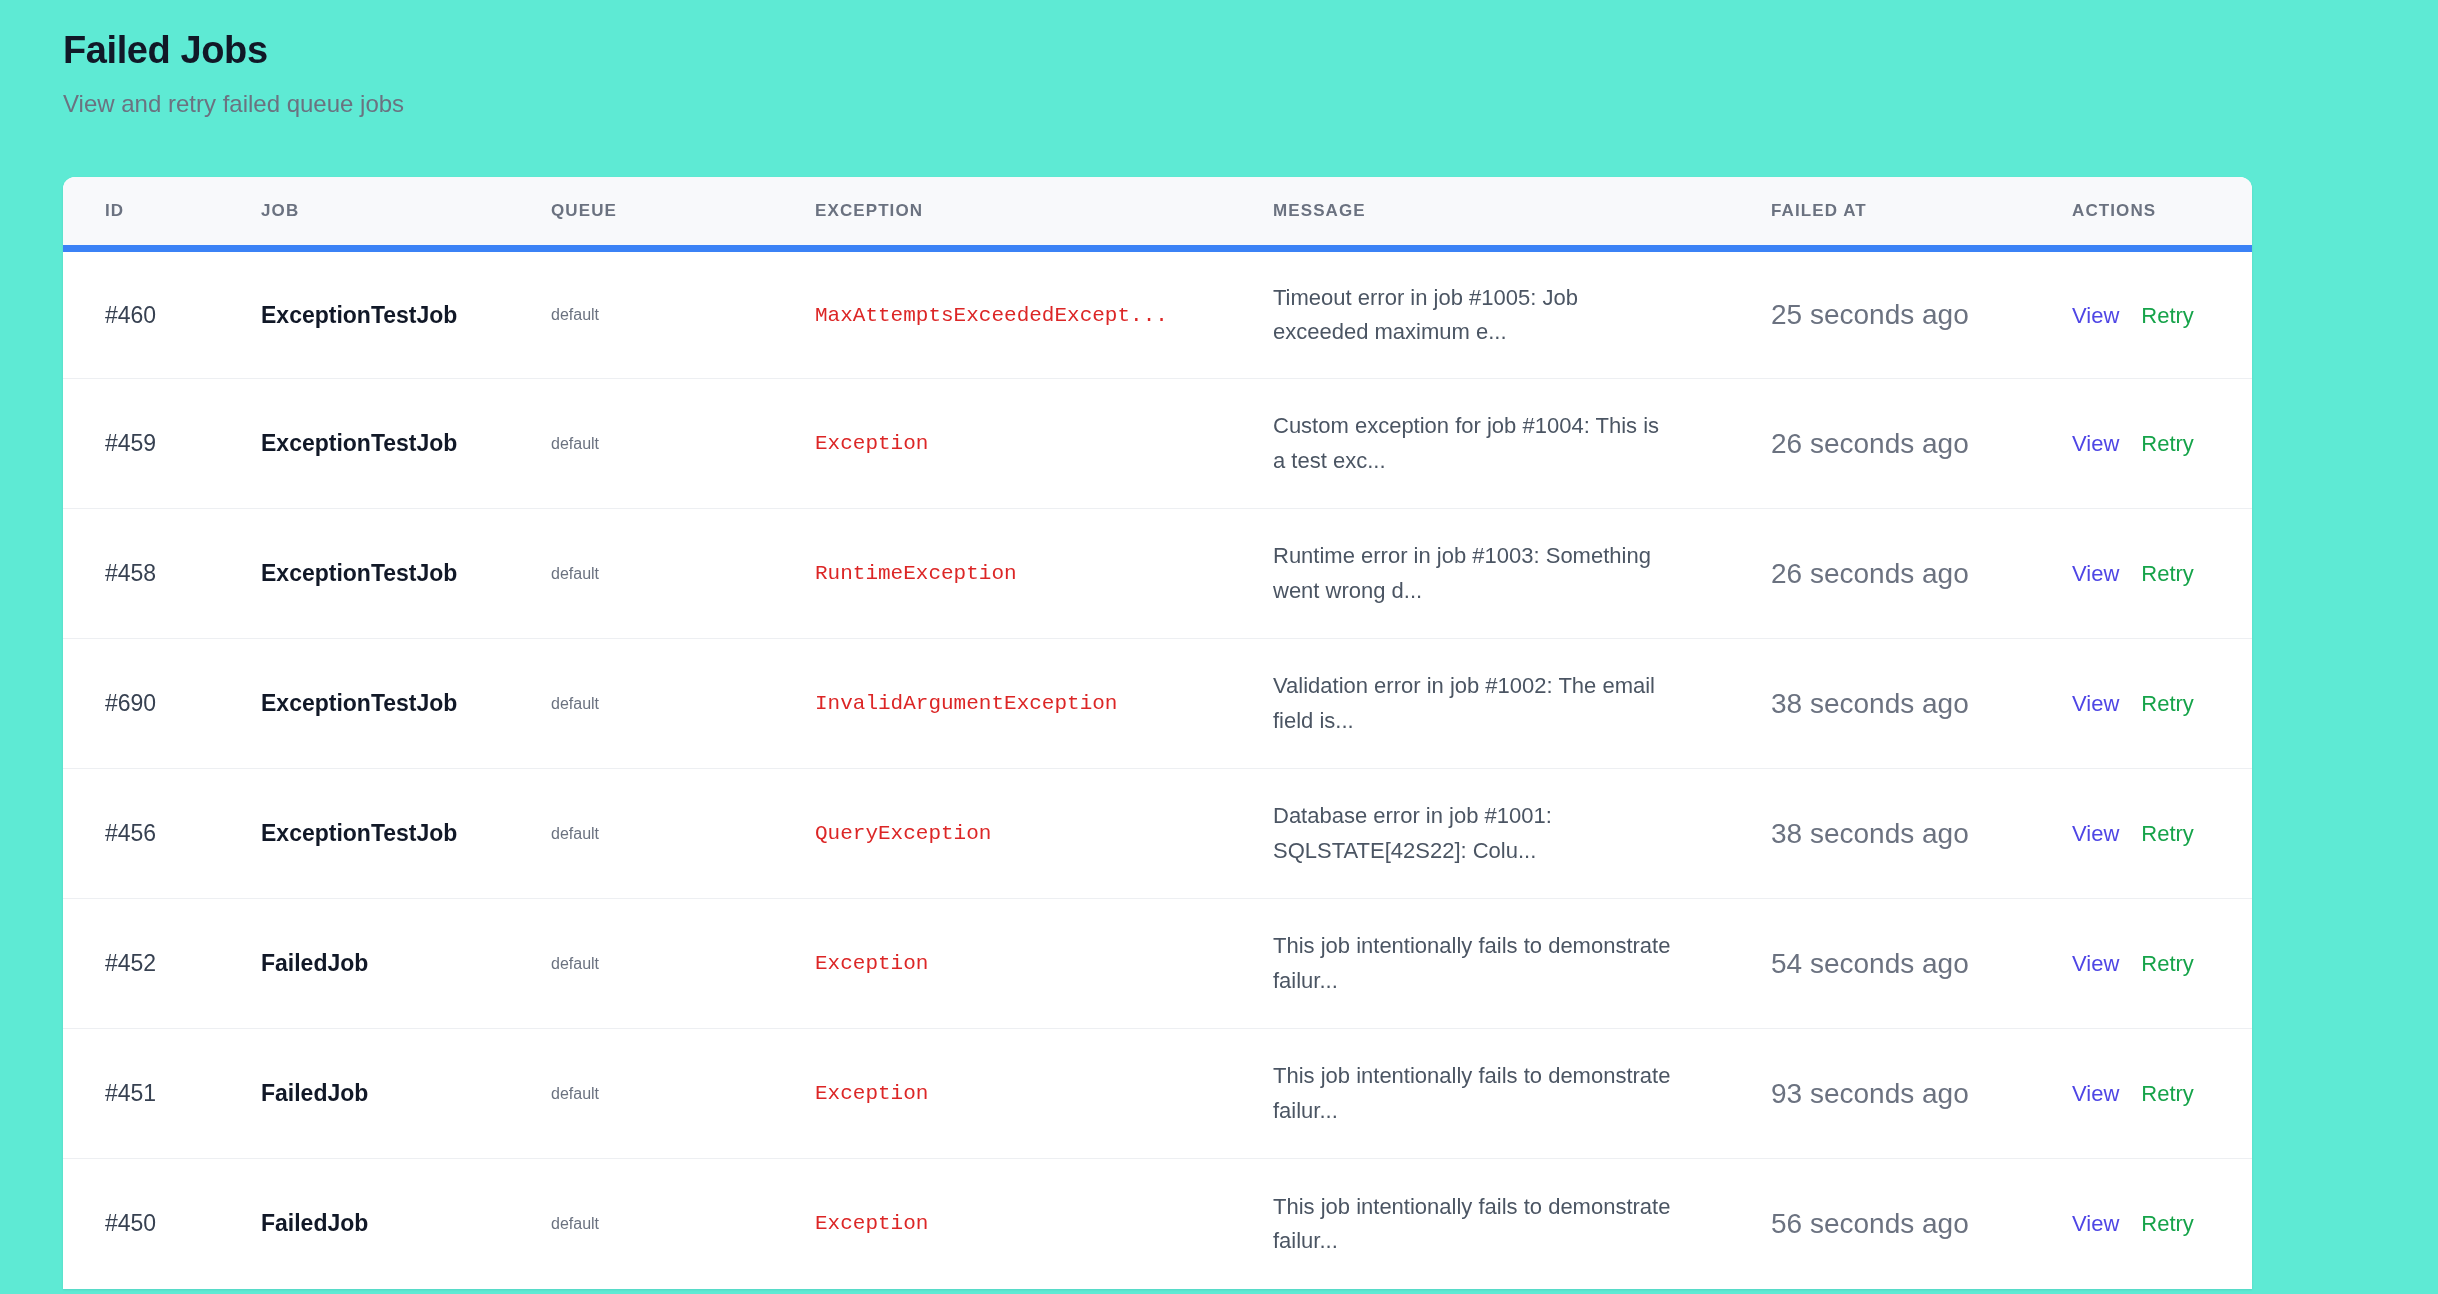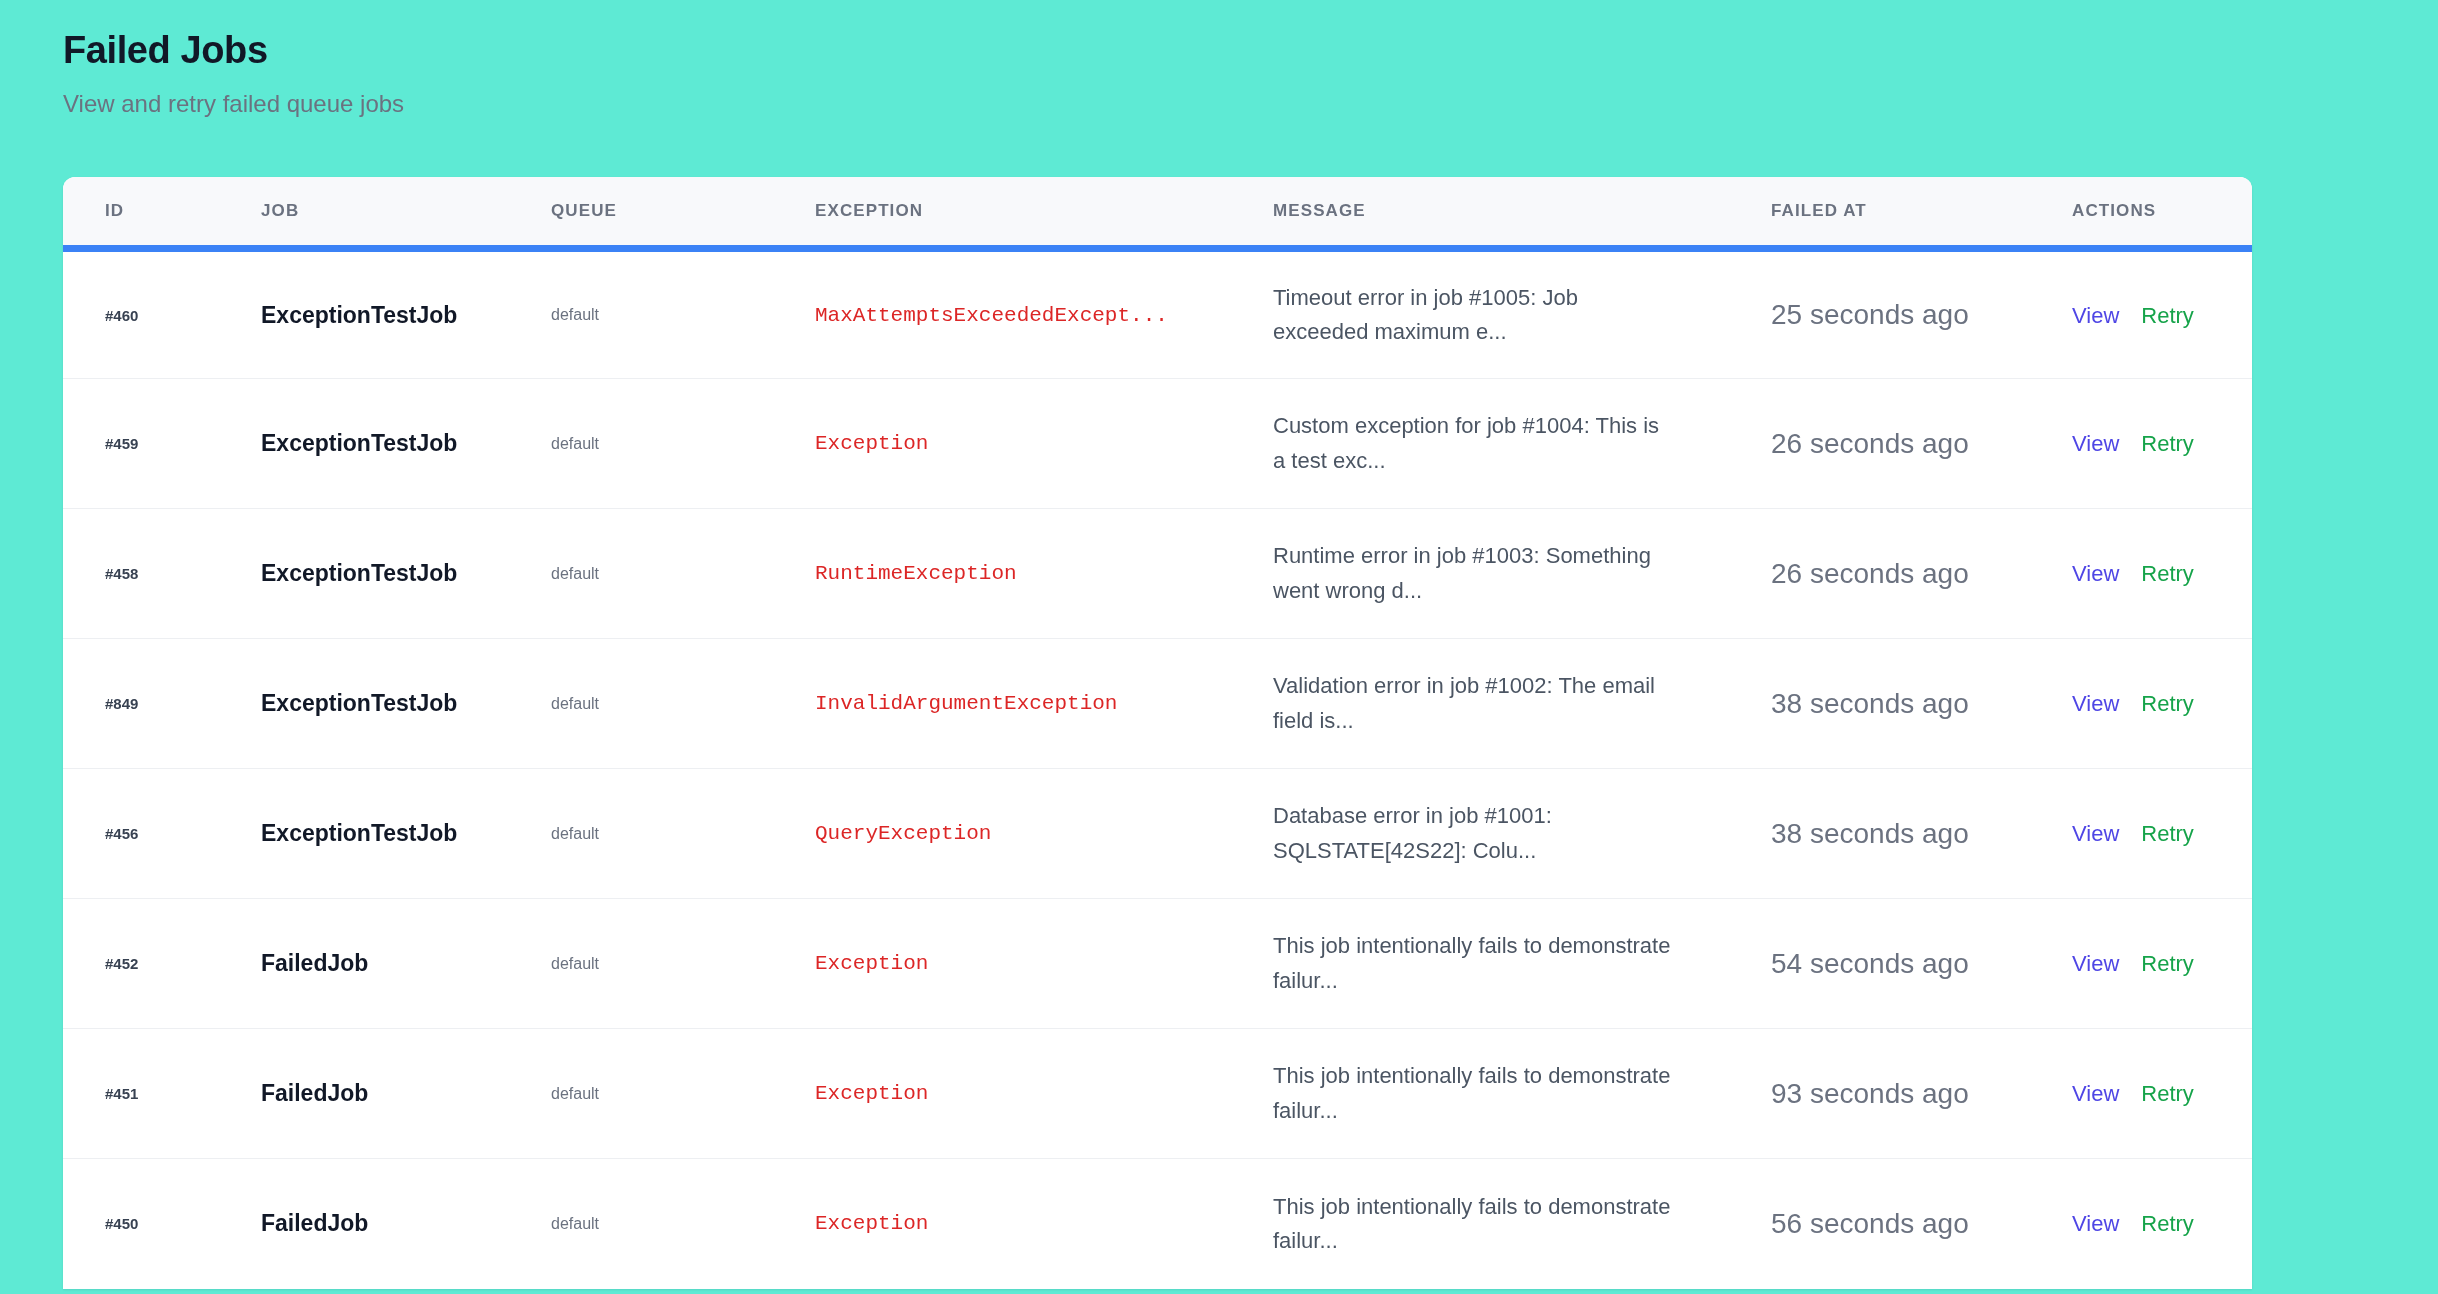--- a/index.html
+++ b/index.html
@@ -89,23 +89,23 @@
   tbody td {
     height: 130px;
     padding-top: 0;
     padding-bottom: 0;
     vertical-align: middle;
     font-size: 23px;
     color: #374151;
   }
 
   .cell-id {
-    font-size: 15px;
+    font-size: 23px;
     color: #374151;
-    font-weight: 700;
+    font-weight: 400;
   }
   .cell-job {
     font-size: 23px;
     color: #111827;
     font-weight: 700;
   }
   .cell-queue {
     font-size: 16px;
     color: #6b7280;
     font-weight: 400;
@@ -183,21 +183,21 @@
           <tr>
             <td class="col-id cell-id">#458</td>
             <td class="col-job cell-job">ExceptionTestJob</td>
             <td class="col-queue cell-queue">default</td>
             <td class="col-exc cell-exception">RuntimeException</td>
             <td class="col-msg cell-message">Runtime error in job #1003: Something went wrong d...</td>
             <td class="col-failed cell-failed">26 seconds ago</td>
             <td class="col-actions cell-actions"><a class="action-link action-view">View</a><a class="action-link action-retry">Retry</a></td>
           </tr>
           <tr>
-            <td class="col-id cell-id">#849</td>
+            <td class="col-id cell-id">#690</td>
             <td class="col-job cell-job">ExceptionTestJob</td>
             <td class="col-queue cell-queue">default</td>
             <td class="col-exc cell-exception">InvalidArgumentException</td>
             <td class="col-msg cell-message">Validation error in job #1002: The email field is...</td>
             <td class="col-failed cell-failed">38 seconds ago</td>
             <td class="col-actions cell-actions"><a class="action-link action-view">View</a><a class="action-link action-retry">Retry</a></td>
           </tr>
           <tr>
             <td class="col-id cell-id">#456</td>
             <td class="col-job cell-job">ExceptionTestJob</td>

